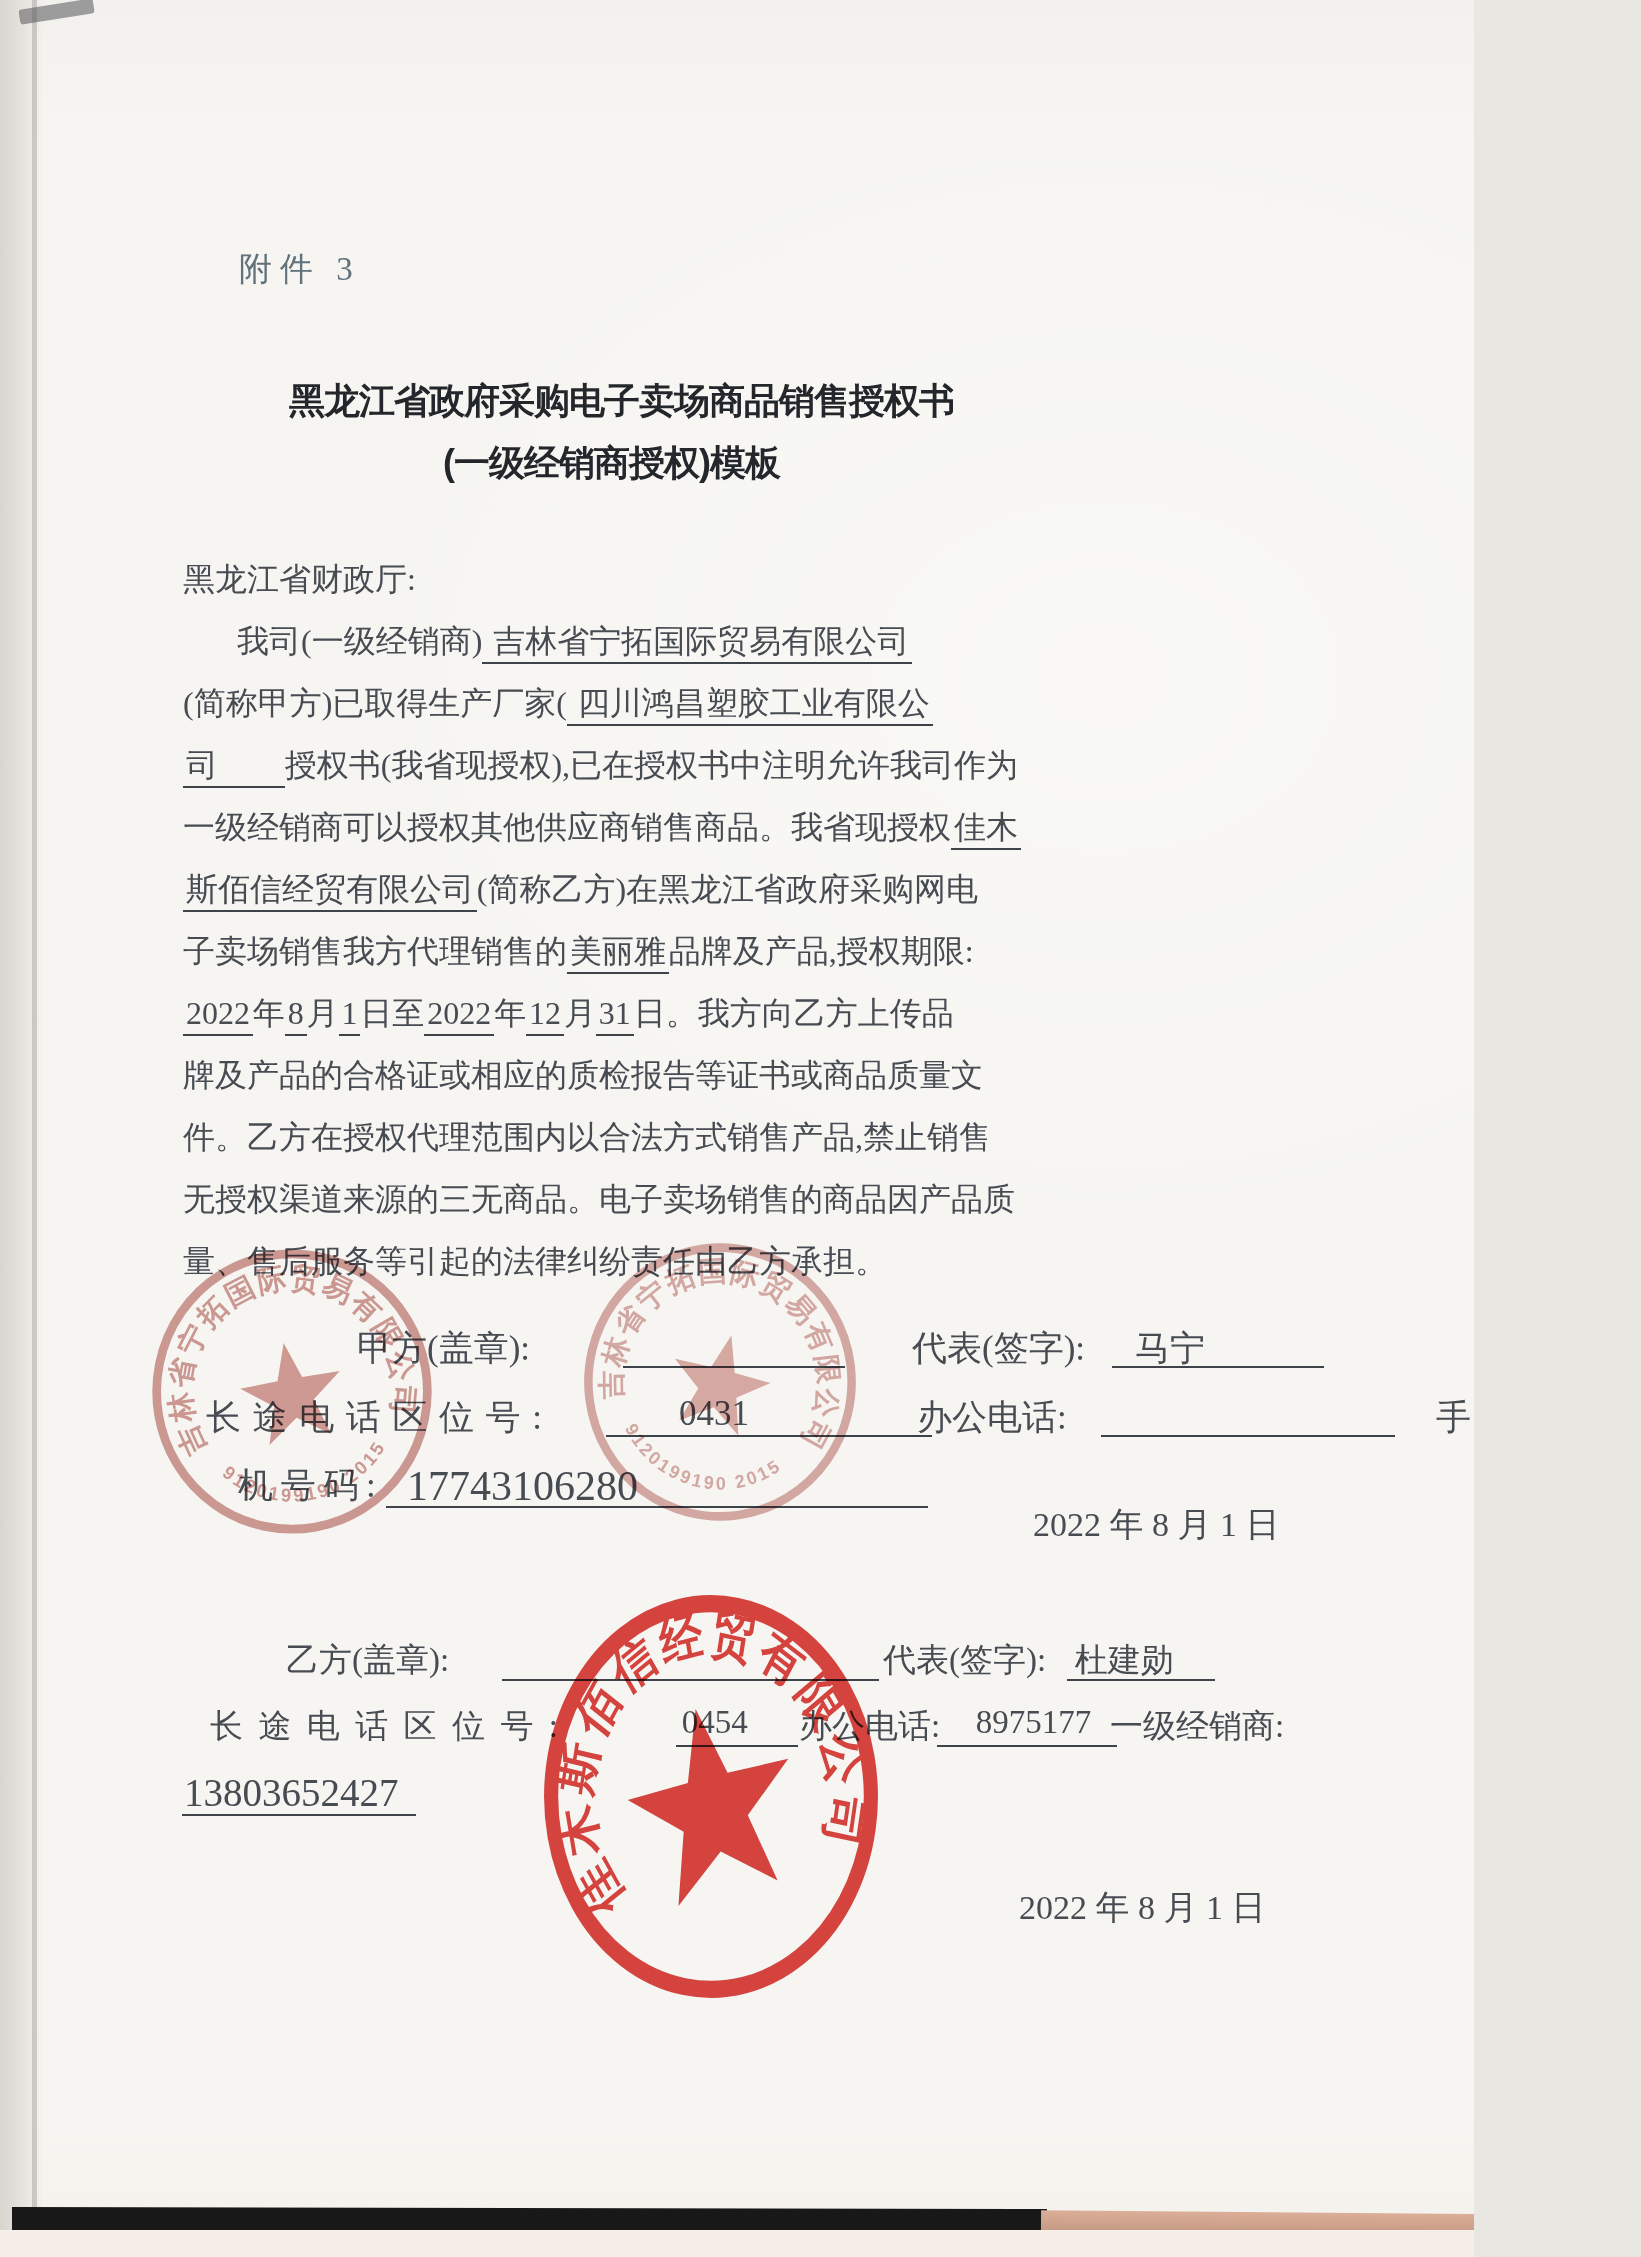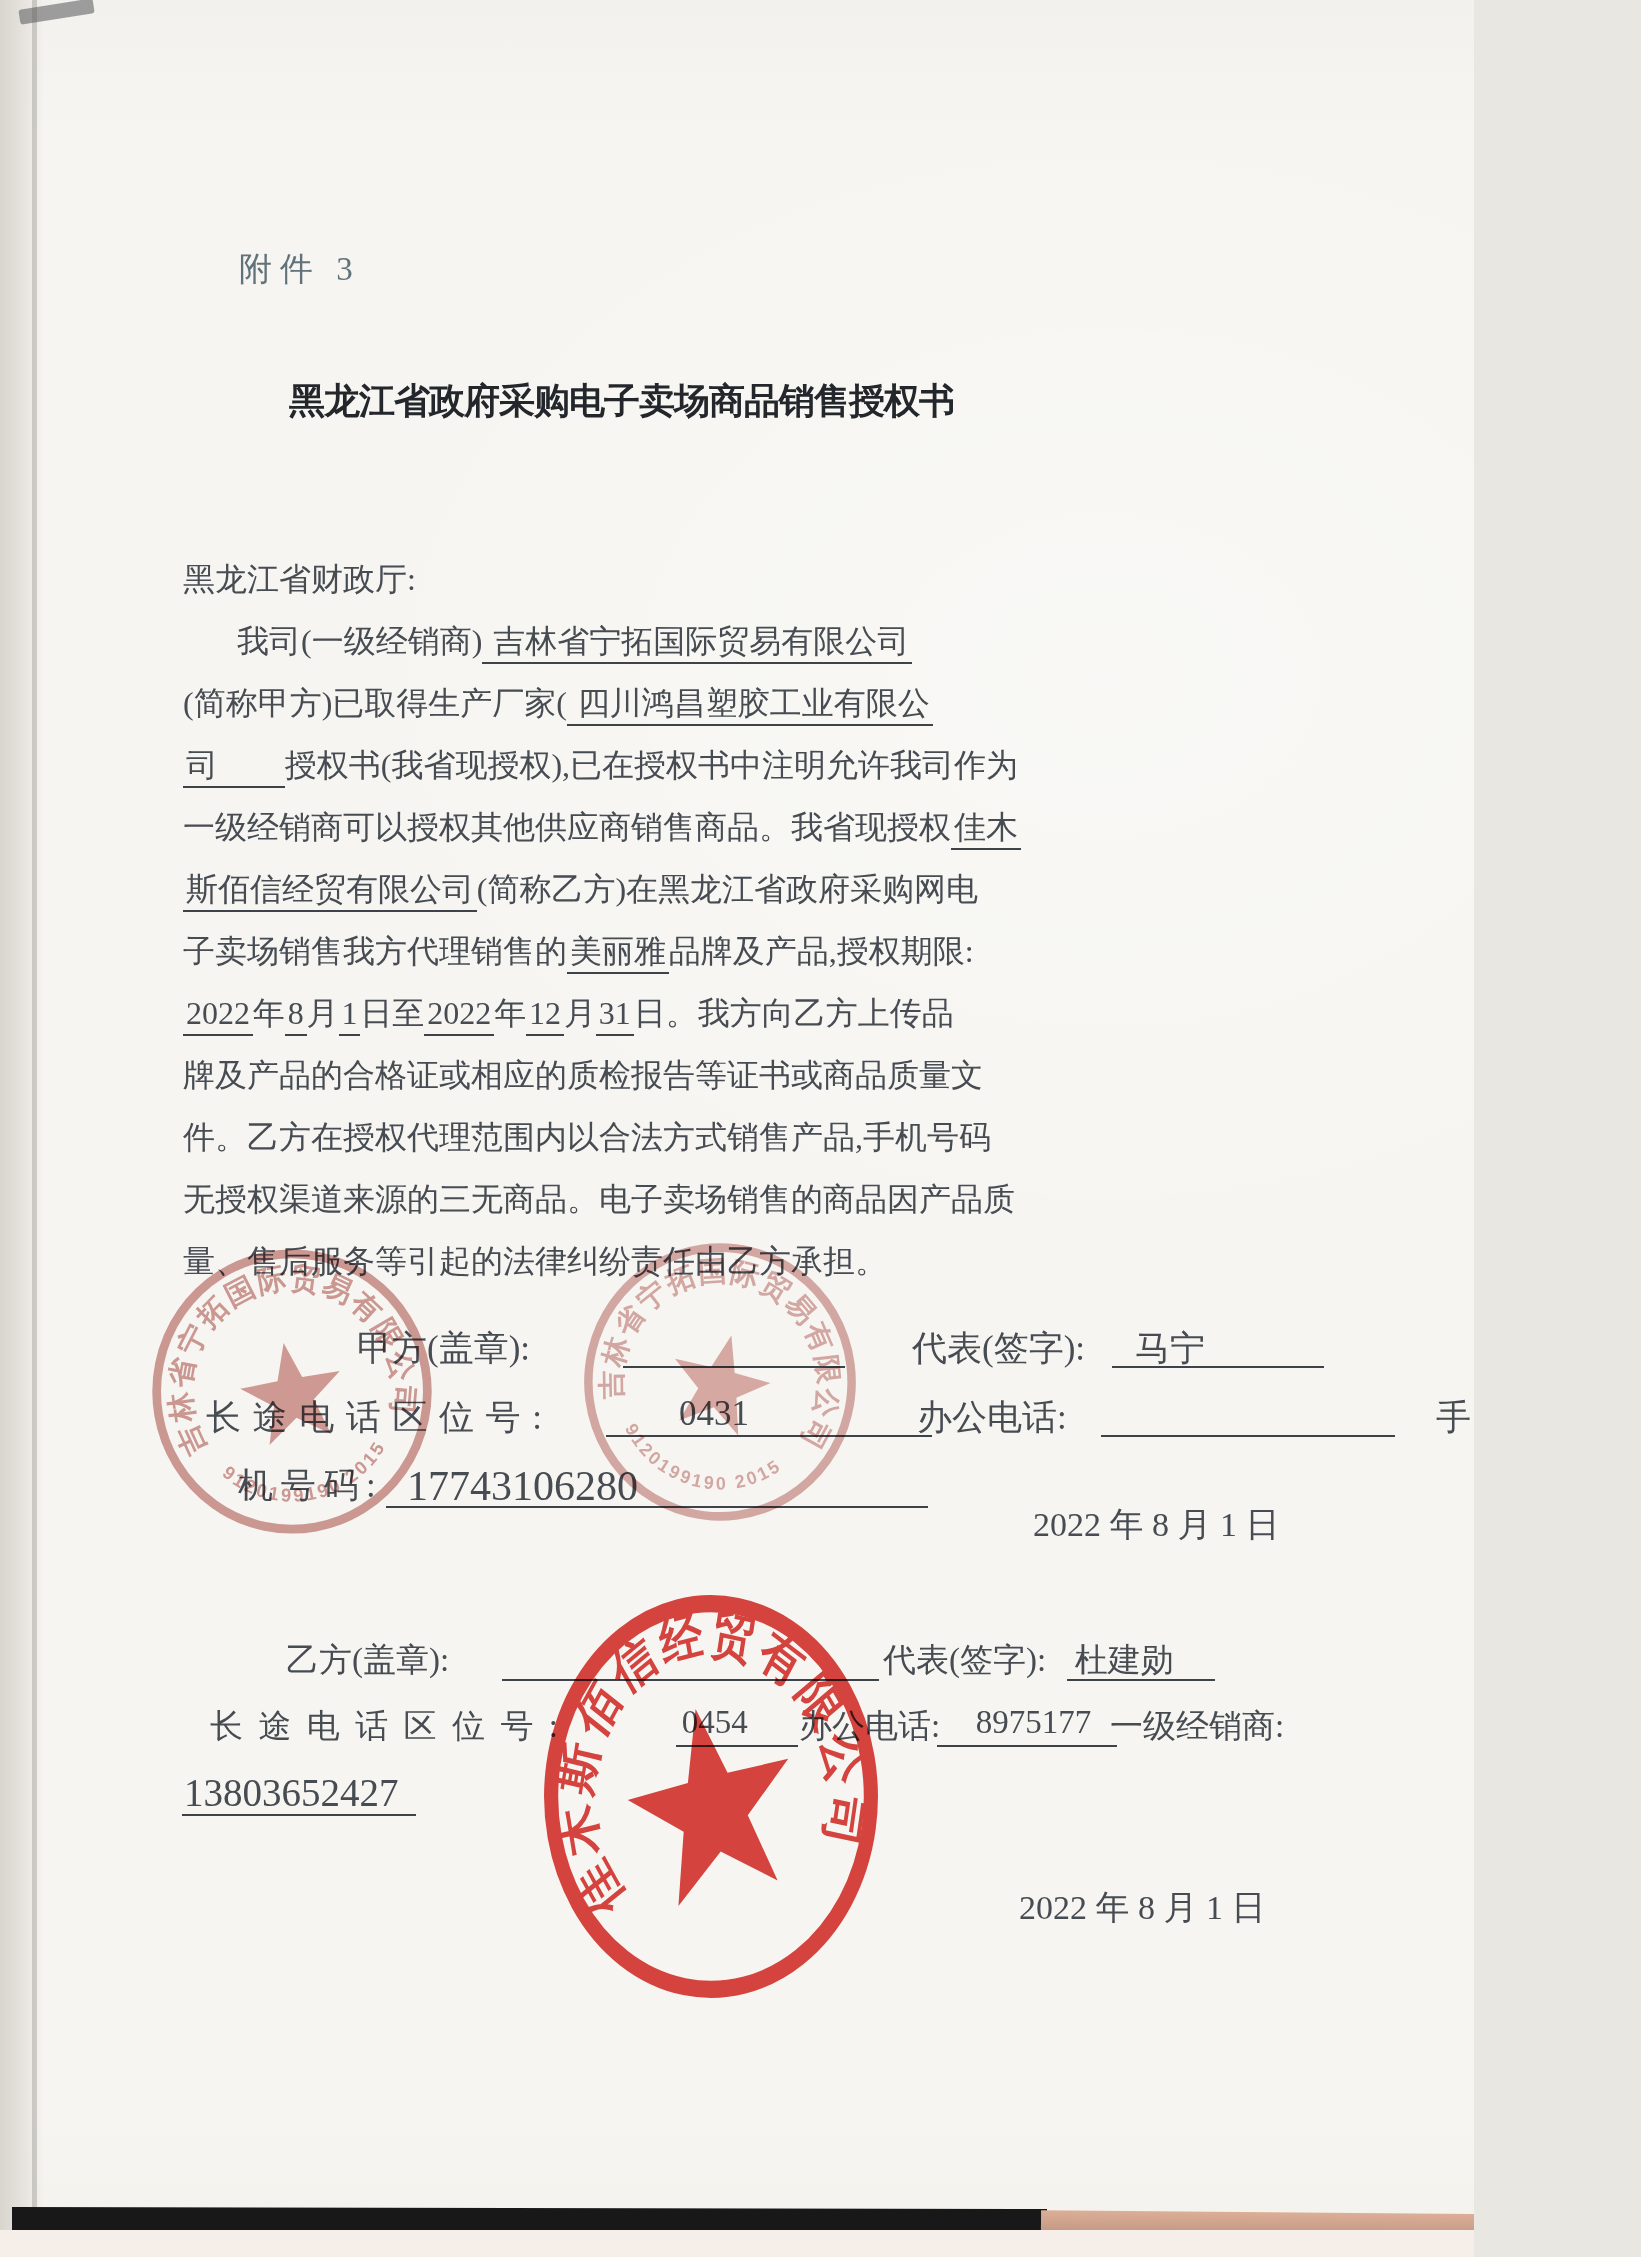--- a/index.html
+++ b/index.html
@@ -77,33 +77,34 @@
 <body>
 
 <div id="scan">
 
   <div class="edge-left"></div>
   <div class="edge-left-line"></div>
   <div class="corner-mark"></div>
 
   <div class="attachment">附件 3</div>
   <div class="title1">黑龙江省政府采购电子卖场商品销售授权书</div>
+  <div class="title2">(一级经销商授权)模板</div>
 
   <div id="body-block">
     <div class="salutation">黑龙江省财政厅:</div>
     <div id="body-lines">
         <div class="body-line indent"><span>我司(一级经销商)</span><span class="u"> 吉林省宁拓国际贸易有限公司</span></div>
         <div class="body-line"><span>(简称甲方)已取得生产厂家(</span><span class="u"> 四川鸿昌塑胶工业有限公</span></div>
         <div class="body-line"><span class="u">司　　</span><span>授权书(我省现授权),已在授权书中注明允许我司作为</span></div>
         <div class="body-line"><span>一级经销商可以授权其他供应商销售商品。我省现授权</span><span class="u">佳木</span></div>
         <div class="body-line"><span class="u">斯佰信经贸有限公司</span><span>(简称乙方)在黑龙江省政府采购网电</span></div>
         <div class="body-line"><span>子卖场销售我方代理销售的</span><span class="u">美丽雅</span><span>品牌及产品,授权期限:</span></div>
         <div class="body-line"><span class="u">2022</span><span>年</span><span class="u">8</span><span>月</span><span class="u">1</span><span>日至</span><span class="u">2022</span><span>年</span><span class="u">12</span><span>月</span><span class="u">31</span><span>日。我方向乙方上传品</span></div>
         <div class="body-line"><span>牌及产品的合格证或相应的质检报告等证书或商品质量文</span></div>
-        <div class="body-line"><span>件。乙方在授权代理范围内以合法方式销售产品,手机号码</span></div>
+        <div class="body-line"><span>件。乙方在授权代理范围内以合法方式销售产品,禁止销售</span></div>
         <div class="body-line"><span>无授权渠道来源的三无商品。电子卖场销售的商品因产品质</span></div>
         <div class="body-line"><span>量、售后服务等引起的法律纠纷责任由乙方承担。</span></div>
       </div>
   </div>
 
   <span class="sig pa-seal-label">甲方(盖章):</span>
   <span class="blank-line pa-seal-blank"></span>
   <span class="sig pa-rep-label">代表(签字):</span>
   <span class="fill-line pa-rep-line">马宁</span>
   <span class="sig pa-area-label">长途电话区位号:</span>

